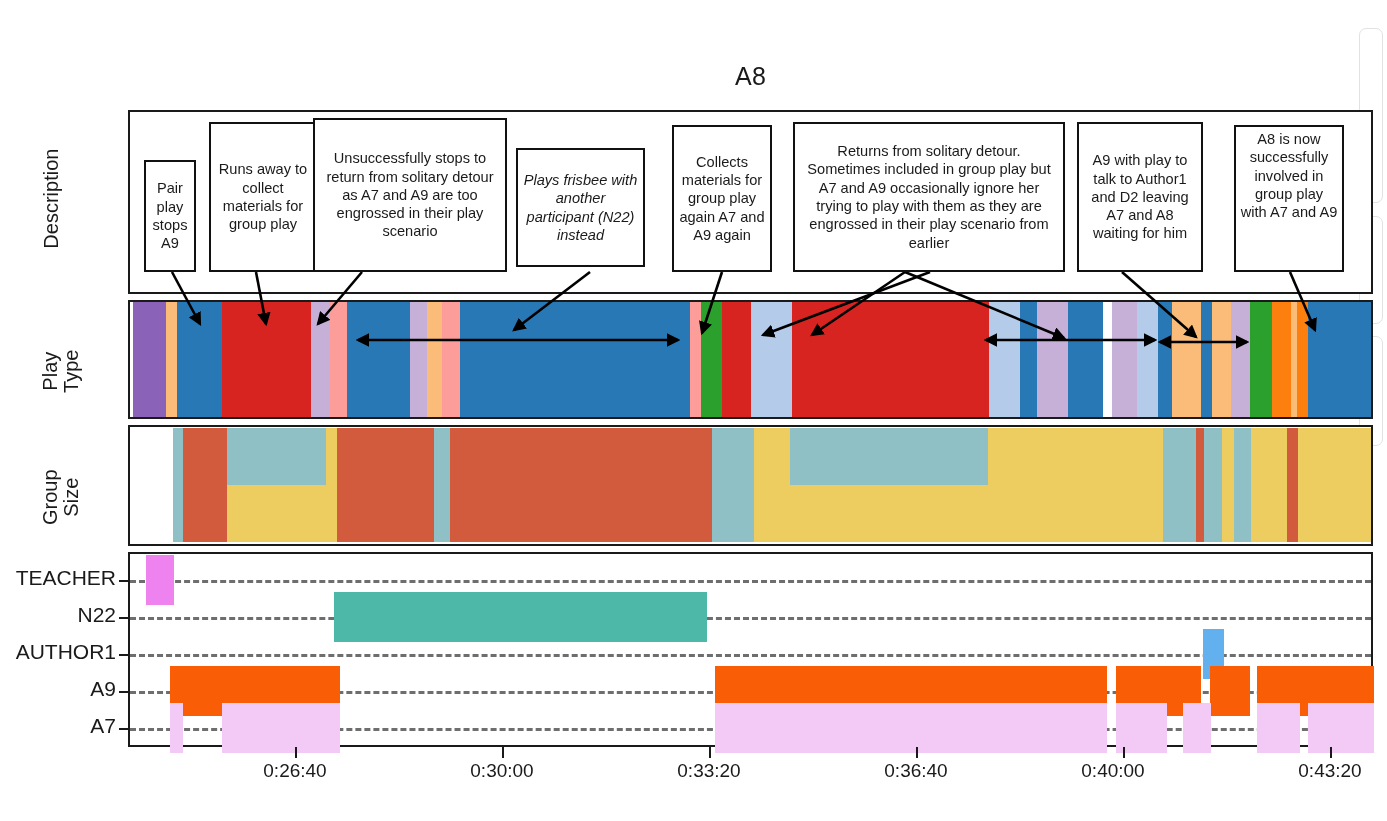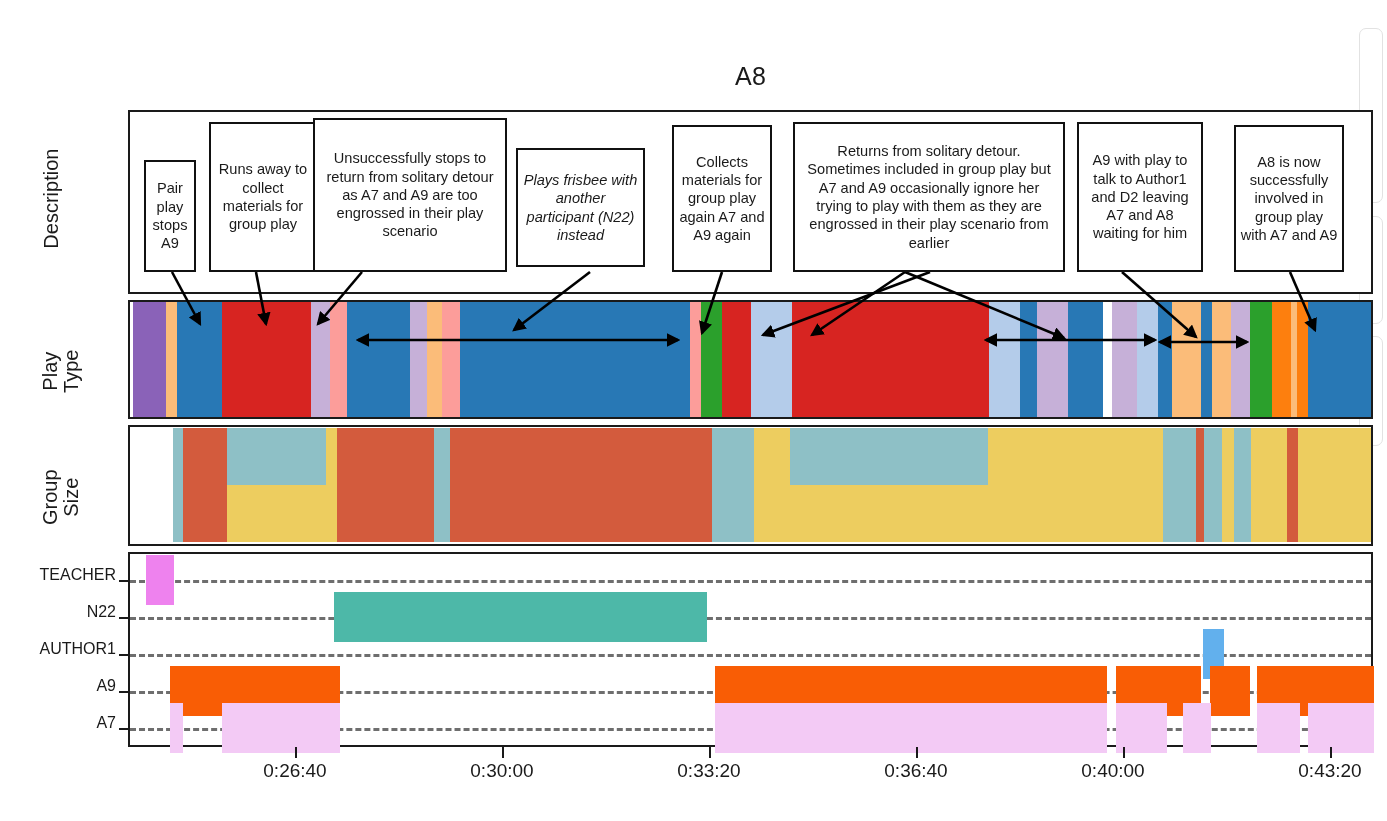--- a/index.html
+++ b/index.html
@@ -41,21 +41,21 @@
   .seg{position:absolute;top:0;height:100%;}
 
   
   .gs{position:absolute;}
 
   
   #people-inner{position:absolute;left:0;top:0;width:100%;height:100%;}
   .grid-dash{position:absolute;left:0;width:100%;height:0;
              border-top:3px dashed #6e6e6e;}
   .prow-bar{position:absolute;}
-  .ptick-lbl{position:absolute;right:1393px;text-align:left;font-size:16px;white-space:nowrap;}
+  .ptick-lbl{position:absolute;right:1393px;text-align:left;font-size:21px;white-space:nowrap;}
   .ytick{position:absolute;left:-11px;width:11px;height:0;border-top:2.5px solid #1a1a1a;}
 
   
   .xtick{position:absolute;top:747px;width:0;height:11px;border-left:2.5px solid #1a1a1a;}
   .xlabel{position:absolute;top:760px;font-size:19px;text-align:center;width:120px;}
 </style>
 </head>
 <body>
 
 <div class="ghost" style="top:28px;height:173px;"></div>
@@ -86,21 +86,21 @@
     </div>
     <div class="callout" style="left: 672px; top: 125px; width: 100px; height: 147px; display: flex; align-items: center; justify-content: center;">
       <span>Collects materials for group play again A7 and A9 again</span>
     </div>
     <div class="callout" style="left: 793px; top: 122px; width: 272px; height: 150px; display: flex; align-items: center; justify-content: center;">
       <span>Returns from solitary detour. Sometimes included in group play but A7 and A9 occasionally ignore her trying to play with them as they are engrossed in their play scenario from earlier</span>
     </div>
     <div class="callout" style="left: 1077px; top: 122px; width: 126px; height: 150px; display: flex; align-items: center; justify-content: center;">
       <span>A9 with play to talk to Author1 and D2 leaving A7 and A8 waiting for him</span>
     </div>
-    <div class="callout" style="left: 1234px; top: 125px; width: 110px; height: 147px; display: flex; align-items: center; justify-content: center;">
+    <div class="callout" style="left: 1234px; top: 125px; width: 110px; height: 147px; display: flex; align-items: flex-start; justify-content: center;">
       <span>A8 is now successfully involved in group play with A7 and A9</span>
     </div>
   </div>
 
 <div class="panel" id="panel-playtype">
   <div class="strip" id="playtype-strip">
       <div class="seg" style="left: 2.5px; width: 33.6px; background: rgb(138, 98, 184);"></div>
       <div class="seg" style="left: 35.5px; width: 11.6px; background: rgb(251, 188, 121);"></div>
       <div class="seg" style="left: 46.5px; width: 45.6px; background: rgb(40, 120, 181);"></div>
       <div class="seg" style="left: 91.5px; width: 89.6px; background: rgb(215, 36, 33);"></div>

